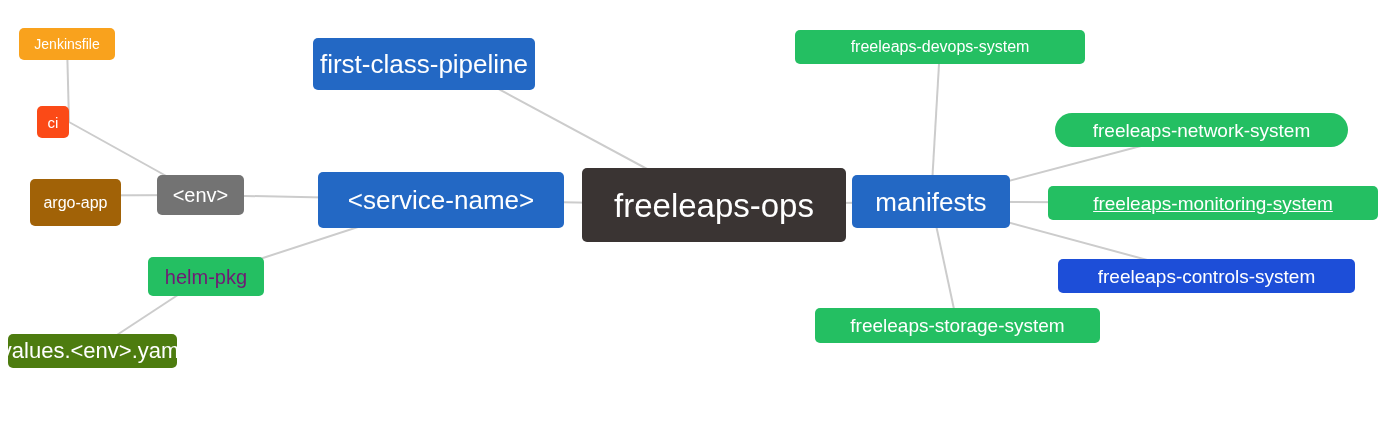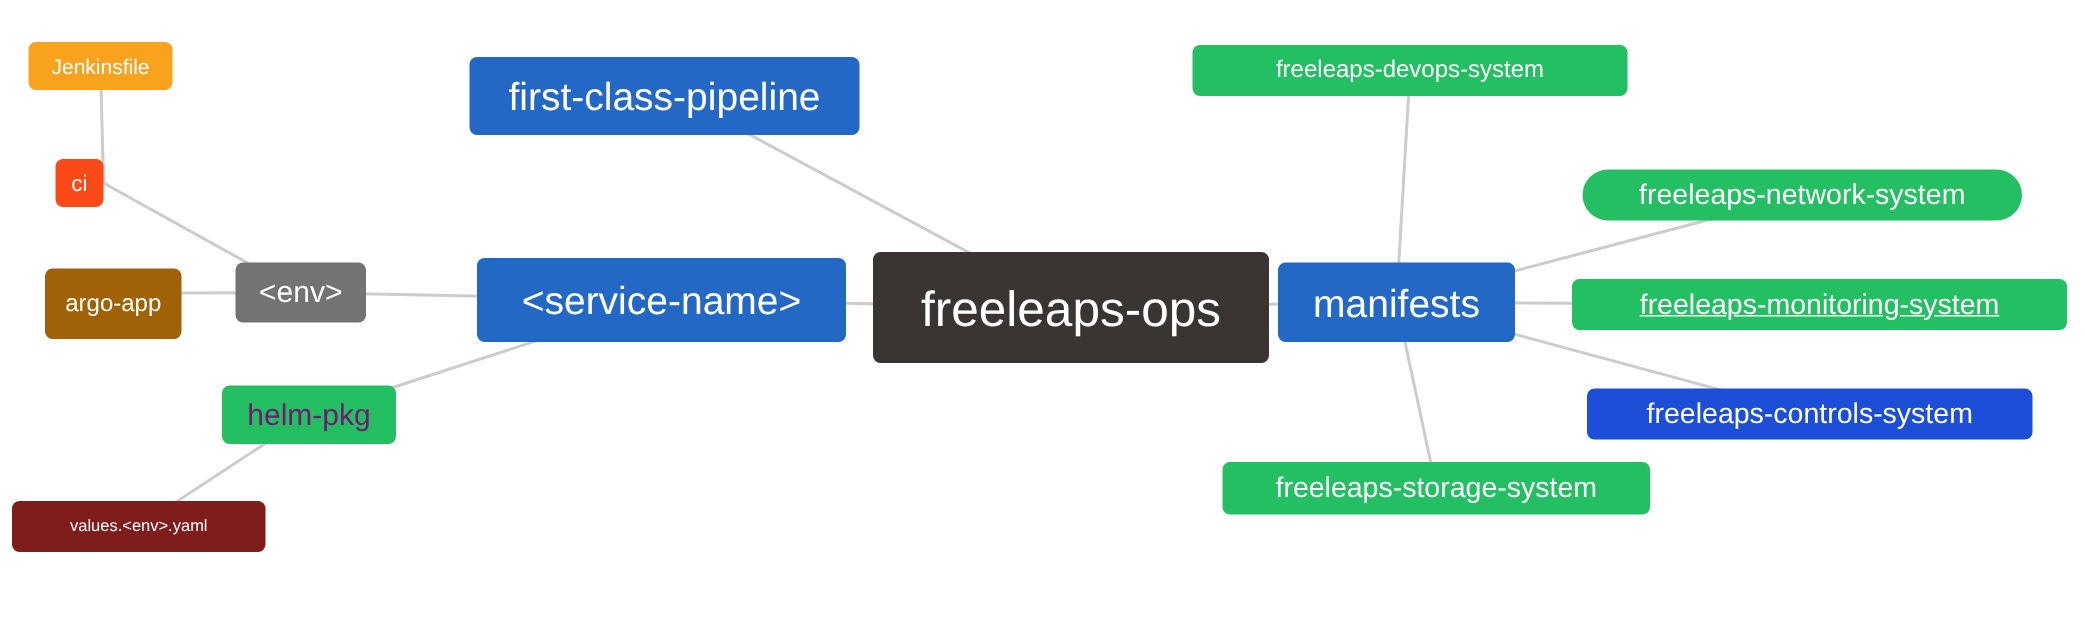--- a/index.html
+++ b/index.html
@@ -51,27 +51,27 @@
       <line x1="441" y1="200" x2="714" y2="205" stroke="#CCCCCC" stroke-width="2"></line>
       <line x1="714" y1="205" x2="931" y2="201.5" stroke="#CCCCCC" stroke-width="2"></line>
       <line x1="931" y1="201.5" x2="940" y2="47" stroke="#CCCCCC" stroke-width="2"></line>
       <line x1="931" y1="201.5" x2="1201.5" y2="130" stroke="#CCCCCC" stroke-width="2"></line>
       <line x1="931" y1="201.5" x2="1213" y2="203" stroke="#CCCCCC" stroke-width="2"></line>
       <line x1="931" y1="201.5" x2="1206.5" y2="276" stroke="#CCCCCC" stroke-width="2"></line>
       <line x1="931" y1="201.5" x2="957.5" y2="325.5" stroke="#CCCCCC" stroke-width="2"></line>
     </svg>
 
 <div class="node" style="left: 582px; top: 168px; width: 264px; height: 74px; font-size: 33px; background: rgb(58, 52, 51); color: rgb(255, 255, 255);">freeleaps-ops</div>
-    <div class="node" style="left: 313px; top: 38px; width: 260px; height: 52px; font-size: 26px; background: rgb(35, 104, 196); color: rgb(255, 255, 255);">first-class-pipeline</div>
+    <div class="node" style="left: 313px; top: 38px; width: 222px; height: 52px; font-size: 26px; background: rgb(35, 104, 196); color: rgb(255, 255, 255);">first-class-pipeline</div>
     <div class="node" style="left: 318px; top: 172px; width: 246px; height: 56px; font-size: 26px; background: rgb(35, 104, 196); color: rgb(255, 255, 255);">&lt;service-name&gt;</div>
     <div class="node" style="left: 852px; top: 175px; width: 158px; height: 53px; font-size: 26px; background: rgb(35, 104, 196); color: rgb(255, 255, 255);">manifests</div>
     <div class="node" style="left: 157px; top: 175px; width: 87px; height: 40px; font-size: 20px; background: #737373; color: rgb(255, 255, 255);">&lt;env&gt;</div>
     <div class="node" style="left: 148px; top: 257px; width: 116px; height: 39px; font-size: 20px; background: rgb(36, 191, 98); color: #701a75;">helm-pkg</div>
     <div class="node" style="left: 37px; top: 106px; width: 32px; height: 32px; font-size: 15px; background: rgb(251, 74, 23); color: rgb(255, 255, 255);">ci</div>
     <div class="node" style="left: 30px; top: 179px; width: 91px; height: 47px; font-size: 16px; background: #a16207; color: rgb(255, 255, 255);">argo-app</div>
-    <div class="node" style="left: 8px; top: 334px; width: 169px; height: 34px; font-size: 11px; background: #7f1d1d; color: rgb(255, 255, 255);">values.&lt;env&gt;.yaml</div>
+    <div class="node" style="left: 8px; top: 334px; width: 169px; height: 34px; font-size: 22px; background: #4d7c0f; color: rgb(255, 255, 255);">values.&lt;env&gt;.yaml</div>
     <div class="node" style="left: 19px; top: 28px; width: 96px; height: 32px; font-size: 14px; background: rgb(249, 162, 29); color: rgb(255, 255, 255);">Jenkinsfile</div>
     <div class="node" style="left: 795px; top: 30px; width: 290px; height: 34px; font-size: 16px; background: rgb(36, 191, 98); color: rgb(255, 255, 255);">freeleaps-devops-system</div>
     <div class="node" style="left: 1055px; top: 113px; width: 293px; height: 34px; font-size: 19px; background: rgb(36, 191, 98); color: rgb(255, 255, 255); border-radius: 17px;">freeleaps-network-system</div>
     <div class="node" style="left: 1048px; top: 186px; width: 330px; height: 34px; font-size: 19px; background: rgb(36, 191, 98); color: rgb(255, 255, 255); text-decoration: underline;">freeleaps-monitoring-system</div>
     <div class="node" style="left: 1058px; top: 259px; width: 297px; height: 34px; font-size: 19px; background: #1d4ed8; color: rgb(255, 255, 255);">freeleaps-controls-system</div>
     <div class="node" style="left: 815px; top: 308px; width: 285px; height: 35px; font-size: 19px; background: rgb(36, 191, 98); color: rgb(255, 255, 255);">freeleaps-storage-system</div>
   </div>
 
 </body></html>

